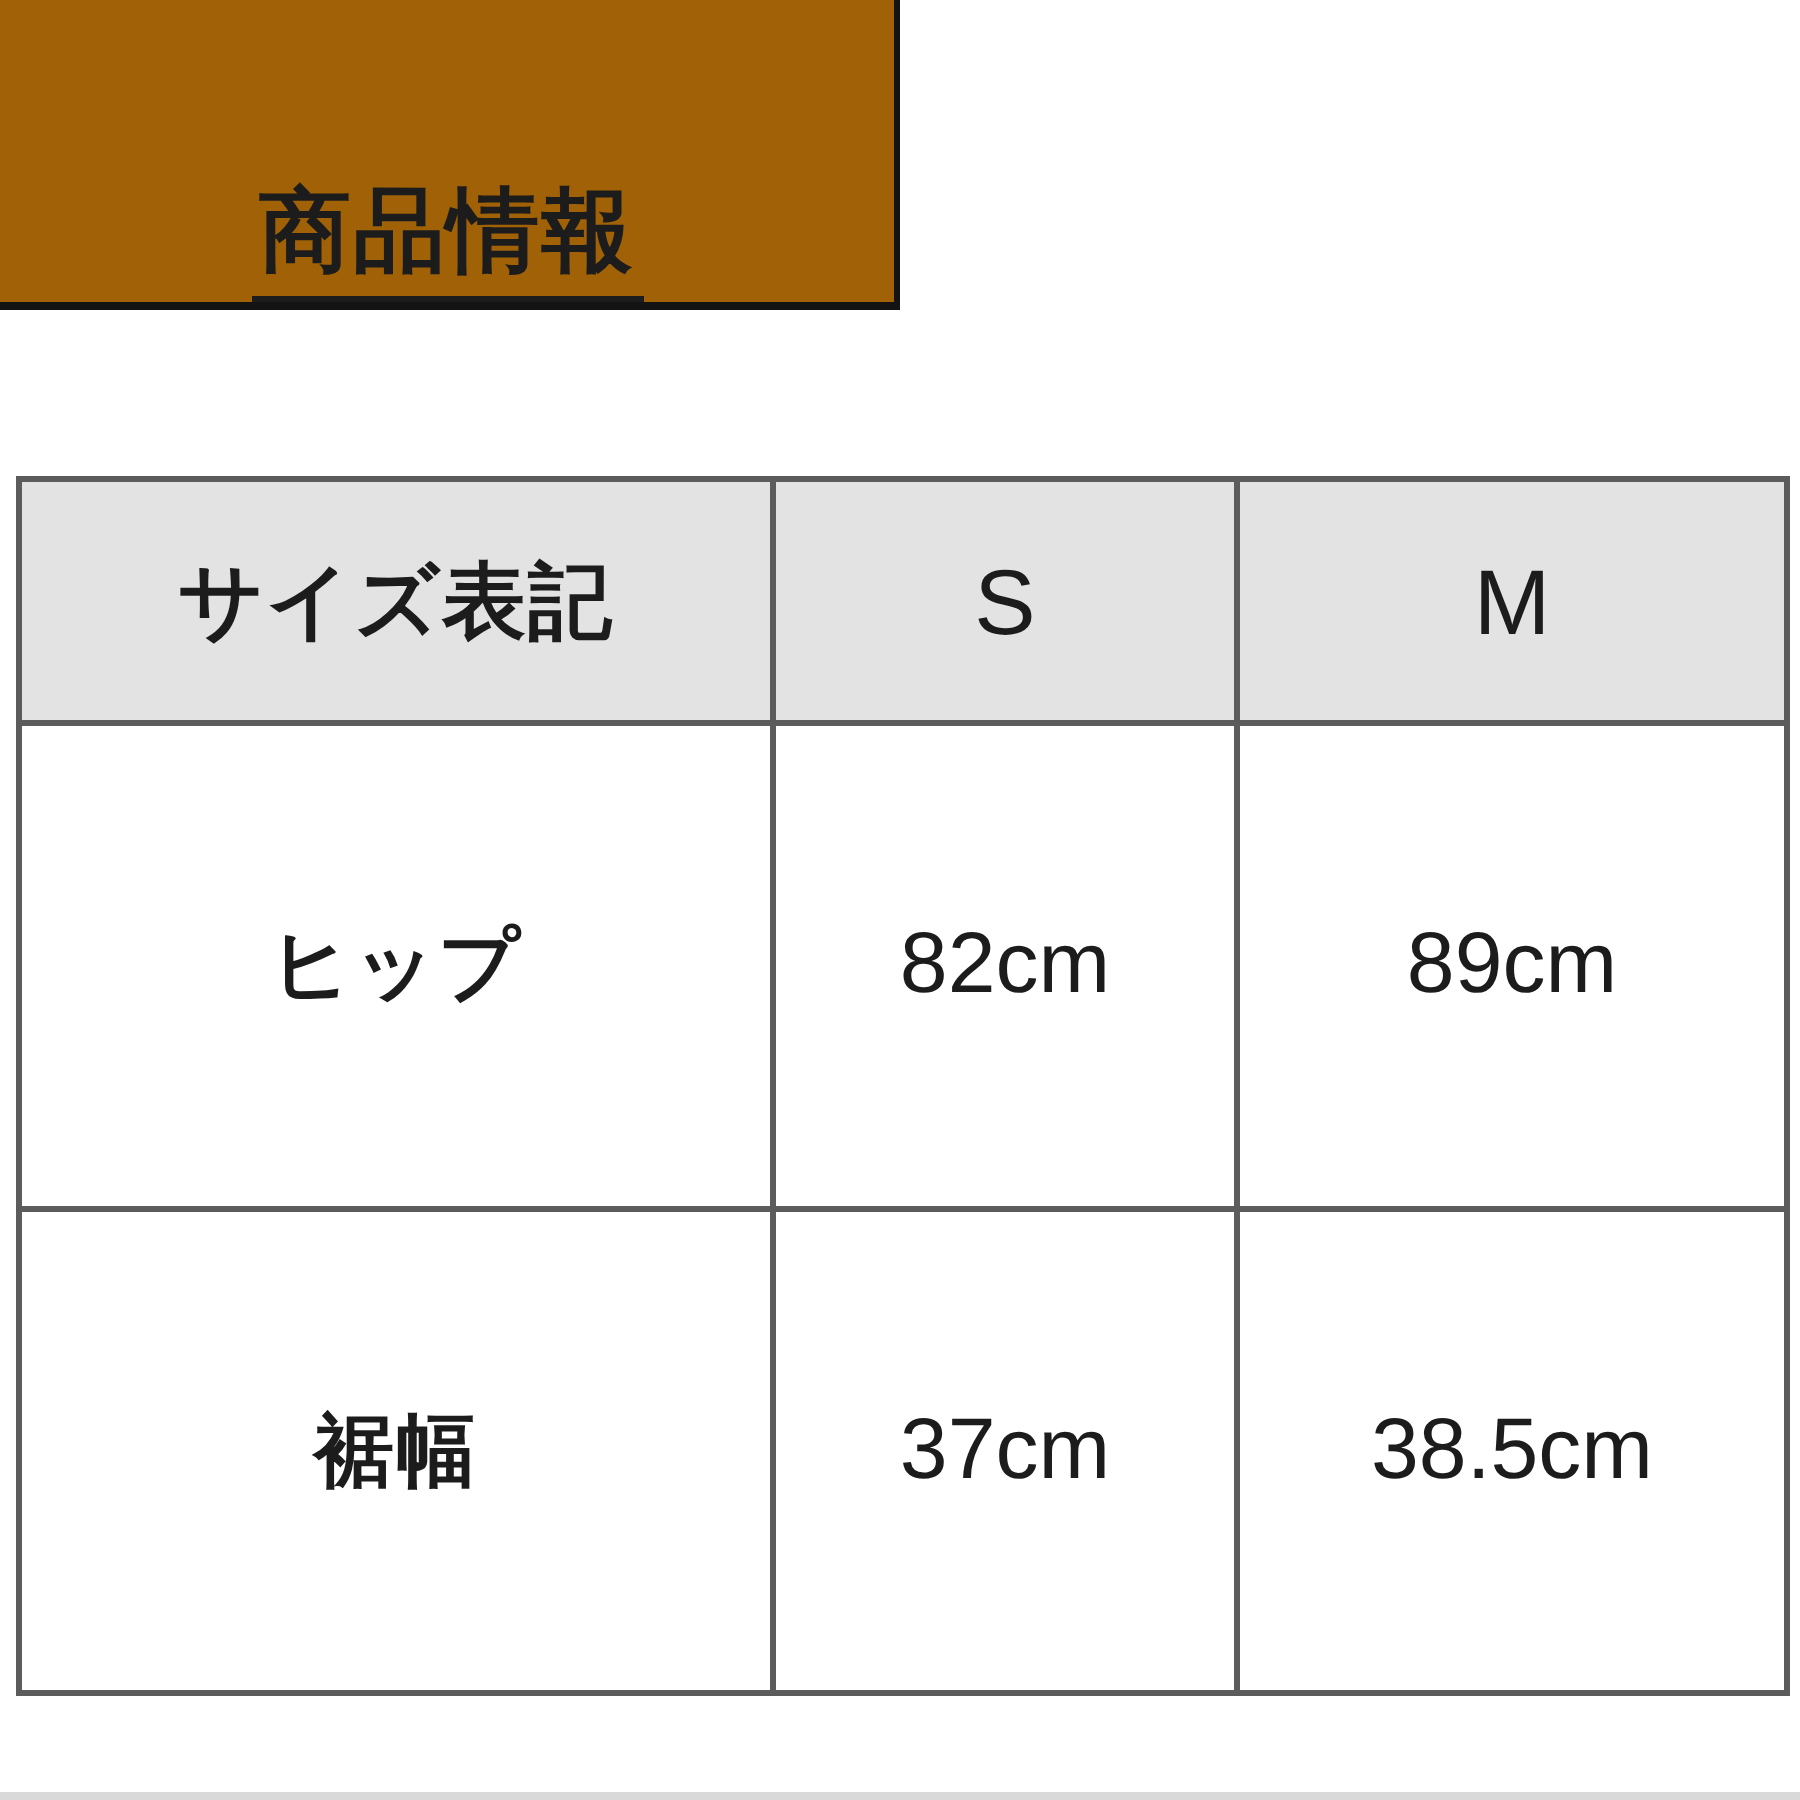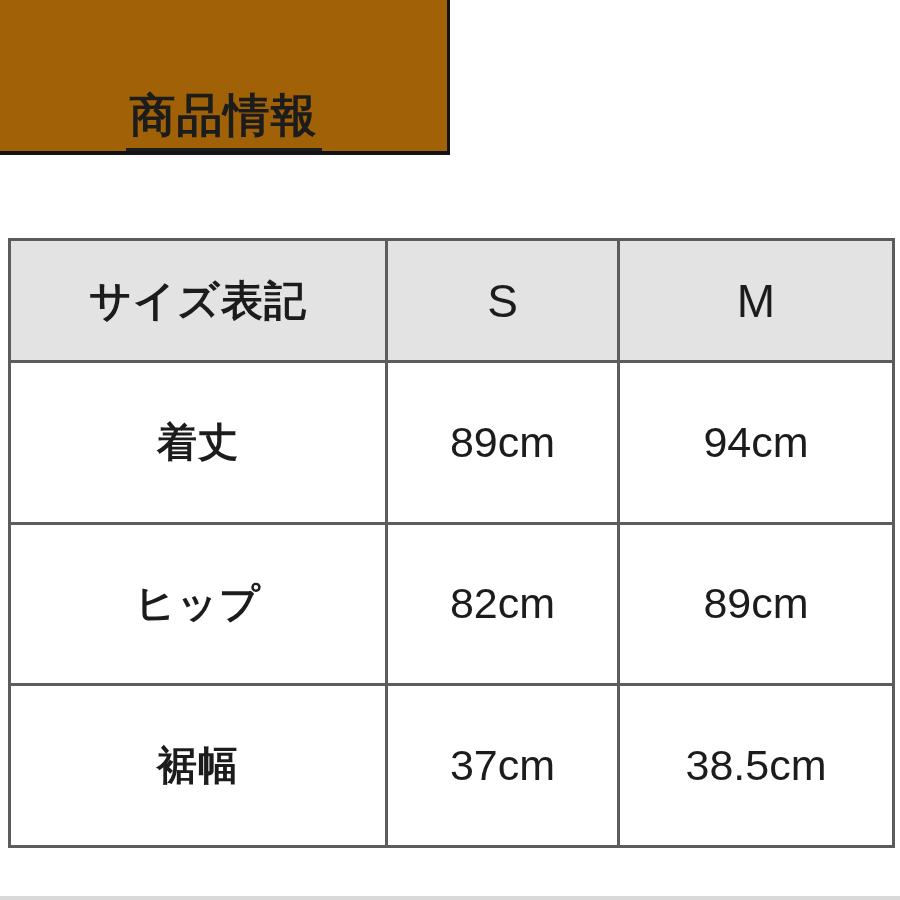--- a/index.html
+++ b/index.html
@@ -130,25 +130,20 @@
     </colgroup>
   <thead>
     <tr>
       <th class="jp-head">サイズ表記</th>
       <th class="size-head">S</th>
       <th class="size-head">M</th>
     </tr>
   </thead>
   <tbody>
     <tr>
-      <td class="row-label">着丈</td>
-      <td class="row-value">89cm</td>
-      <td class="row-value">94cm</td>
-    </tr>
-    <tr>
       <td class="row-label">ヒップ</td>
       <td class="row-value">82cm</td>
       <td class="row-value">89cm</td>
     </tr>
     <tr>
       <td class="row-label">裾幅</td>
       <td class="row-value">37cm</td>
       <td class="row-value">38.5cm</td>
     </tr>
   </tbody>

